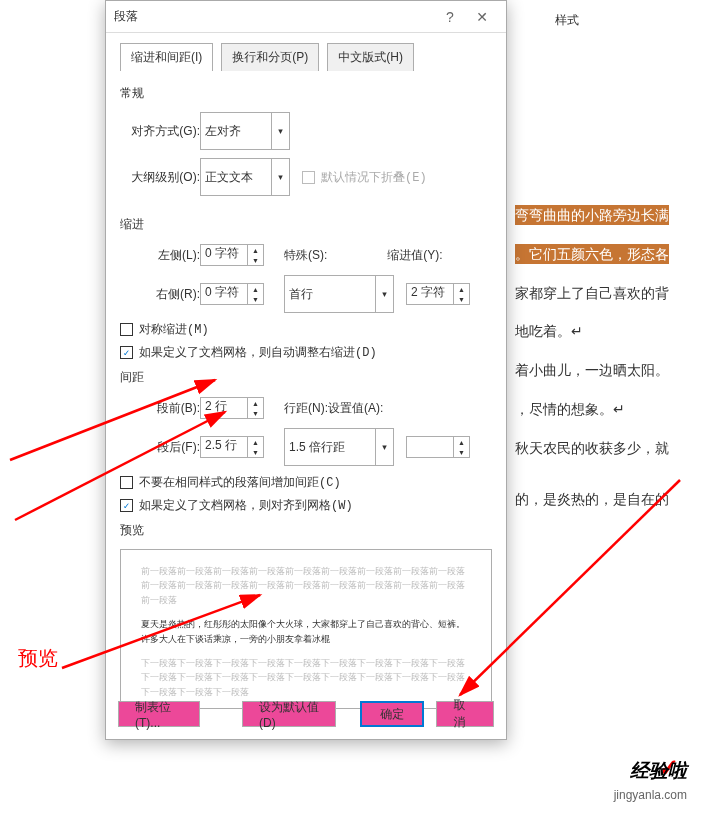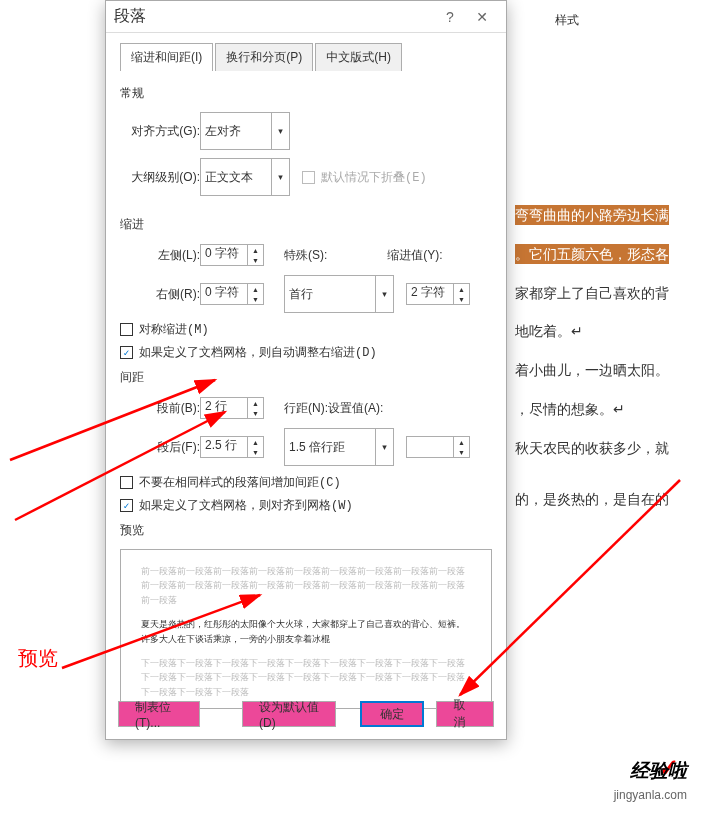--- a/index.html
+++ b/index.html
@@ -5,25 +5,25 @@
 * { box-sizing: border-box; margin: 0; padding: 0; }
 body { font-family: "Microsoft YaHei", SimSun, sans-serif; font-size: 12px; background: #fff; width: 707px; height: 832px; position: relative; overflow: hidden; color: #333; }
 
 .bg-doc { position: absolute; left: 515px; top: 200px; width: 200px; line-height: 2.2; font-size: 14px; }
 .bg-highlight { background: #C67533; color: #fff; padding: 2px 0; display: inline; }
 .bg-text { display: block; margin-bottom: 8px; }
 .styles-label { position: absolute; left: 555px; top: 12px; font-size: 12px; }
 
 .dialog { position: absolute; left: 105px; top: 0; width: 402px; height: 740px; background: #fff; border: 1px solid #aaa; box-shadow: 0 4px 16px rgba(0,0,0,0.3); }
 .titlebar { height: 32px; display: flex; align-items: center; padding: 0 8px; border-bottom: 1px solid #ddd; }
-.titlebar-title { flex: 1; font-size: 16px; }
+.titlebar-title { flex: 1; font-size: 12px; }
 .titlebar-btn { width: 32px; height: 28px; display: flex; align-items: center; justify-content: center; font-size: 14px; color: #666; }
 .dialog-body { padding: 10px 14px; }
 
-.tabs { display: flex; gap: 2px; margin-bottom: 14px; }
+.tabs { display: flex; gap: 8px; margin-bottom: 14px; }
 .tab { padding: 5px 10px; border: 1px solid #adadad; background: #f0f0f0; font-size: 12px; border-bottom: none; }
 .tab.active { background: #fff; position: relative; z-index: 2; }
 
 .section-title { font-size: 12px; margin: 8px 0 10px 0; }
 .row { display: flex; align-items: center; margin-bottom: 8px; min-height: 24px; }
 .label { width: 80px; font-size: 12px; text-align: right; }
 .select { height: 38px; border: 1px solid #adadad; background: #fff; display: flex; align-items: center; padding: 15px 4px; position: relative; font-size: 12px; }
 .select-arrow { position: absolute; right: 0; top: 0; width: 18px; height: 100%; display: flex; align-items: center; justify-content: center; border-left: 1px solid #adadad; font-size: 9px; }
 .spinner { width: 64px; height: 22px; border: 1px solid #adadad; display: flex; align-items: flex-start; position: relative; padding: 0 4px; font-size: 12px; }
 .spinner-btns { position: absolute; right: 0; top: 0; width: 16px; height: 100%; display: flex; flex-direction: column; border-left: 1px solid #adadad; }

